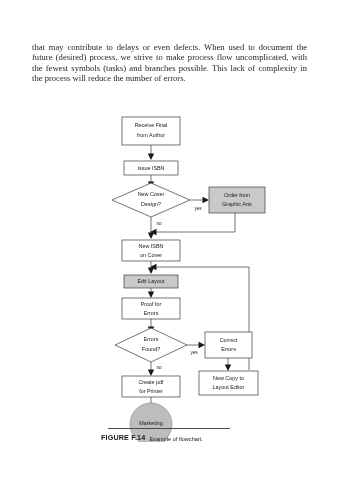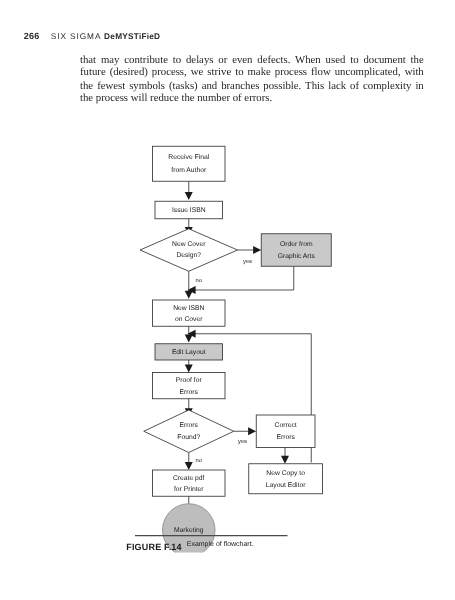--- a/index.html
+++ b/index.html
@@ -41,21 +41,21 @@
     color: #2b2b2b;
   }
   .runhead .bookname .demy {
     font-weight: bold;
     letter-spacing: 0.2px;
   }
 
   
   .body-copy {
     position: absolute;
-    left: 64px;
+    left: 32px;
     top: 42px;
     width: 275px;
     font-size: 8.6px;
     line-height: 10.4px;
     text-align: justify;
     color: #1f1f1f;
   }
   .body-copy p {
     margin: 0;
   }
@@ -127,45 +127,41 @@
     width: 122px;
     height: 1px;
     background: #4a4a4a;
   }
   .caption {
     position: absolute;
     left: 101px;
     top: 433px;
     white-space: nowrap;
     display: flex;
-    align-items: flex-start;
+    align-items: flex-end;
     gap: 4px;
   }
   .caption .cap-label {
     font-family: "Liberation Sans", "DejaVu Sans", sans-serif;
     font-weight: bold;
     font-size: 7.2px;
     letter-spacing: 0.15px;
     color: #1a1a1a;
   }
   .caption .cap-text {
     font-family: "Liberation Sans", "DejaVu Sans", sans-serif;
     font-size: 5.6px;
     color: #1a1a1a;
   }
 </style>
 </head>
 <body>
 
 <div class="page">
 
-  <div class="runhead">
-    <span class="folio">266</span>
-    <span class="bookname"><span>SIX SIGMA </span><span class="demy">DeMYSTiFieD</span></span>
-  </div>
 
   <div class="body-copy">
     <p>that may contribute to delays or even defects. When used to document the future (desired) process, we strive to make process flow uncomplicated, with the fewest symbols (tasks) and branches possible. This lack of complexity in the process will reduce the number of errors.</p>
   </div>
 
   <div class="figure">
     <svg class="flow-svg" width="364" height="330" viewBox="0 0 364 330">
 
       <g>
 

